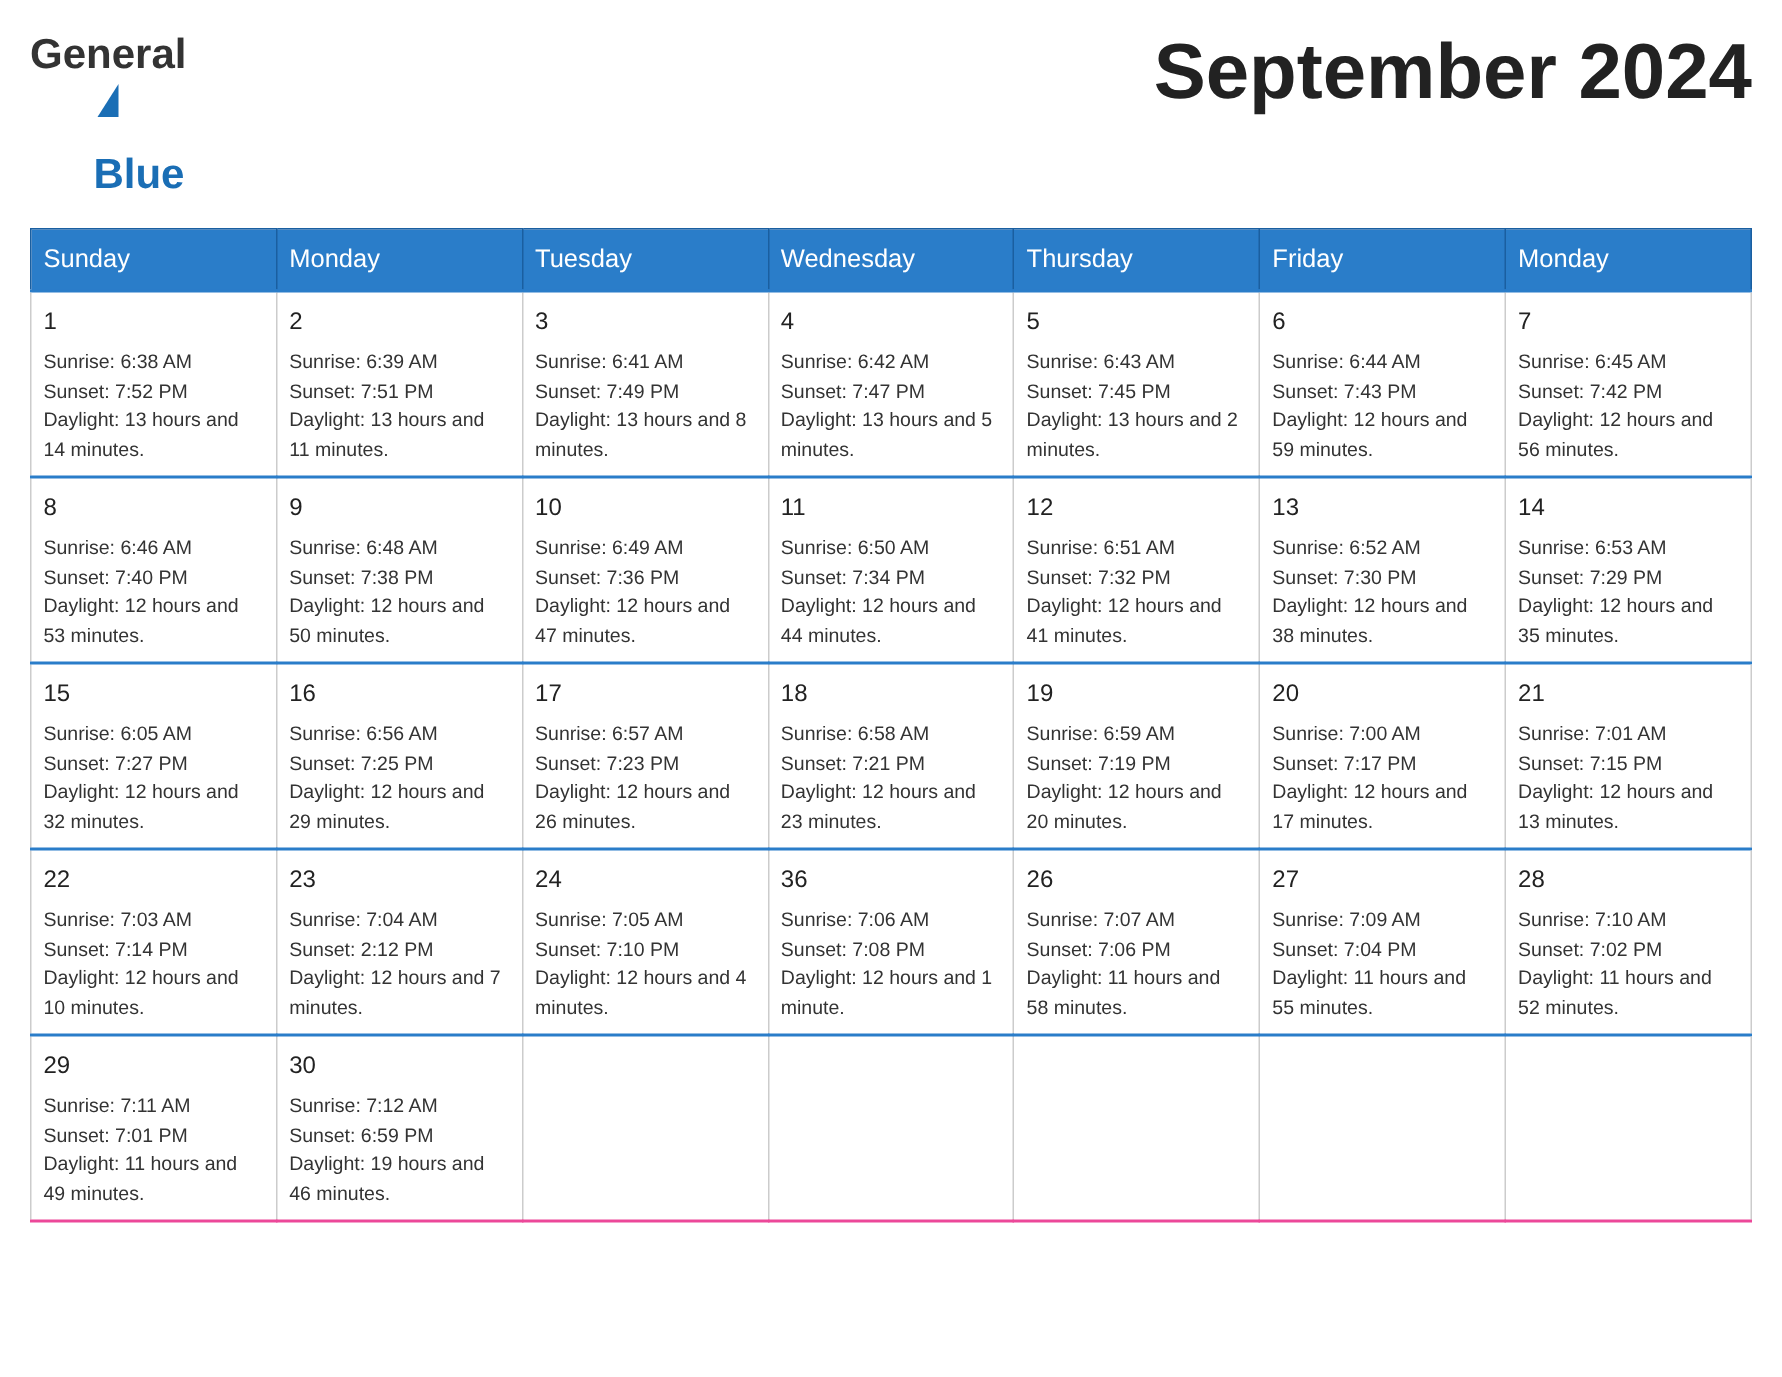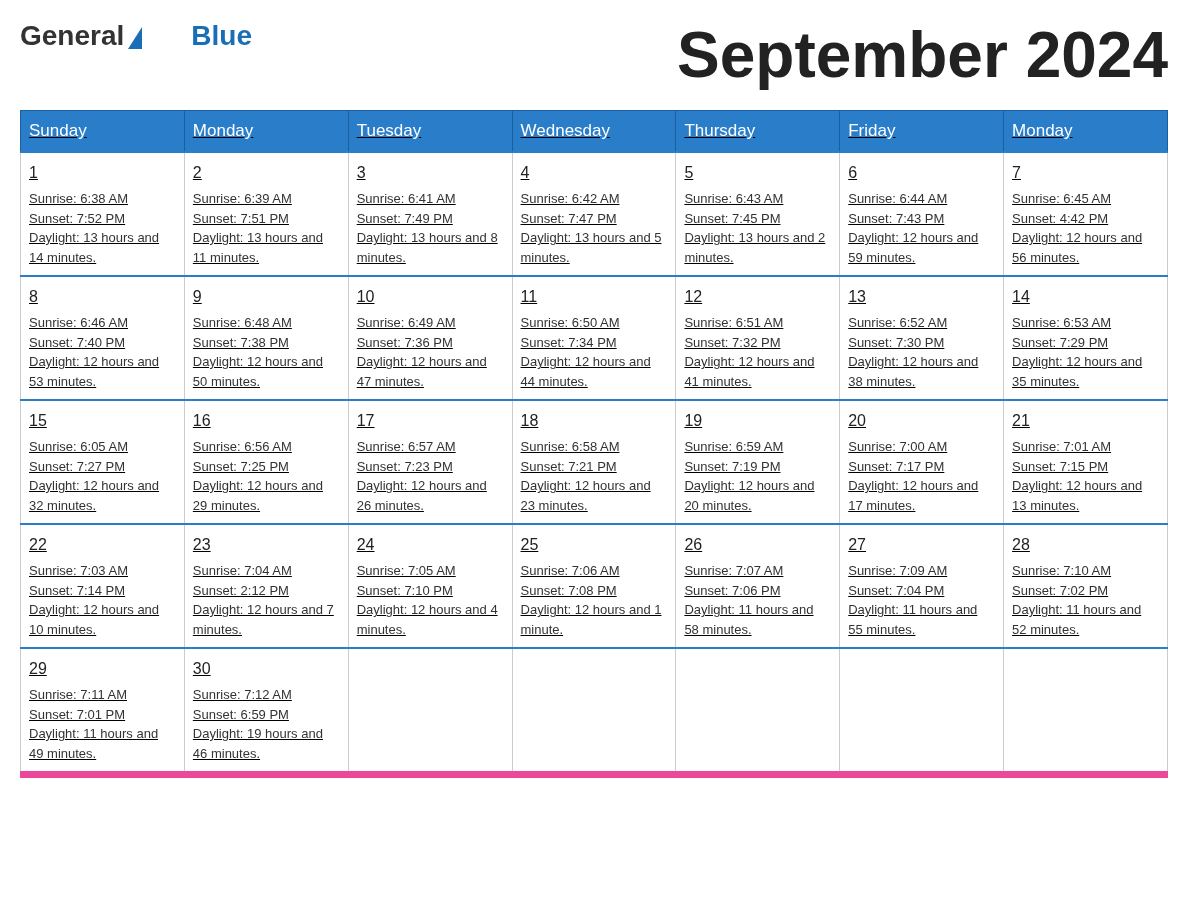--- a/index.html
+++ b/index.html
@@ -13,20 +13,21 @@
     .header {
       display: flex;
       justify-content: space-between;
       align-items: flex-start;
       margin-bottom: 20px;
     }
     .logo {
       display: flex;
       align-items: center;
       gap: 4px;
+      flex-direction: column;
     }
     .logo-text-general {
       font-size: 28px;
       font-weight: bold;
       color: #333;
     }
     .logo-text-blue {
       font-size: 28px;
       font-weight: bold;
       color: #1a6eb5;
@@ -37,21 +38,21 @@
       height: 0;
       border-left: 14px solid transparent;
       border-bottom: 22px solid #1a6eb5;
       display: inline-block;
       margin-bottom: -4px;
     }
     .title-area {
       text-align: right;
     }
     .month-title {
-      font-size: 64px;
+      font-size: 52px;
       font-weight: bold;
       color: #222;
       line-height: 1.1;
     }
     .location {
       font-size: 22px;
       color: #444;
       margin-top: 4px;
     }
     .calendar {
@@ -79,24 +80,23 @@
     }
     .day-number {
       font-size: 16px;
       font-weight: normal;
       color: #222;
       display: block;
       margin-bottom: 4px;
     }
     .calendar tr {
       border-bottom: 2px solid #2a7dc9;
-      text-decoration: underline;
     }
     .calendar tbody tr:last-child {
-      border-bottom: 7px solid #ec4899;
+      border-bottom: 2px solid #ec4899;
     }
     .empty-cell {
       background: #fff;
     }
   </style>
 </head>
 <body>
 
 <div class="header">
   <div class="logo">
@@ -156,21 +156,21 @@
         </td>
         <td>
           <span class="day-number">6</span>
           <span>Sunrise: 6:44 AM</span><br>
           <span>Sunset: 7:43 PM</span><br>
           <span>Daylight: 12 hours and 59 minutes.</span>
         </td>
         <td>
           <span class="day-number">7</span>
           <span>Sunrise: 6:45 AM</span><br>
-          <span>Sunset: 4:42 PM</span><br>
+          <span>Sunset: 7:42 PM</span><br>
           <span>Daylight: 12 hours and 56 minutes.</span>
         </td>
       </tr>
       <tr>
         <td>
           <span class="day-number">8</span>
           <span>Sunrise: 6:46 AM</span><br>
           <span>Sunset: 7:40 PM</span><br>
           <span>Daylight: 12 hours and 53 minutes.</span>
         </td>
@@ -268,21 +268,21 @@
           <span>Sunset: 2:12 PM</span><br>
           <span>Daylight: 12 hours and 7 minutes.</span>
         </td>
         <td>
           <span class="day-number">24</span>
           <span>Sunrise: 7:05 AM</span><br>
           <span>Sunset: 7:10 PM</span><br>
           <span>Daylight: 12 hours and 4 minutes.</span>
         </td>
         <td>
-          <span class="day-number">25</span>
+          <span class="day-number">36</span>
           <span>Sunrise: 7:06 AM</span><br>
           <span>Sunset: 7:08 PM</span><br>
           <span>Daylight: 12 hours and 1 minute.</span>
         </td>
         <td>
           <span class="day-number">26</span>
           <span>Sunrise: 7:07 AM</span><br>
           <span>Sunset: 7:06 PM</span><br>
           <span>Daylight: 11 hours and 58 minutes.</span>
         </td>

